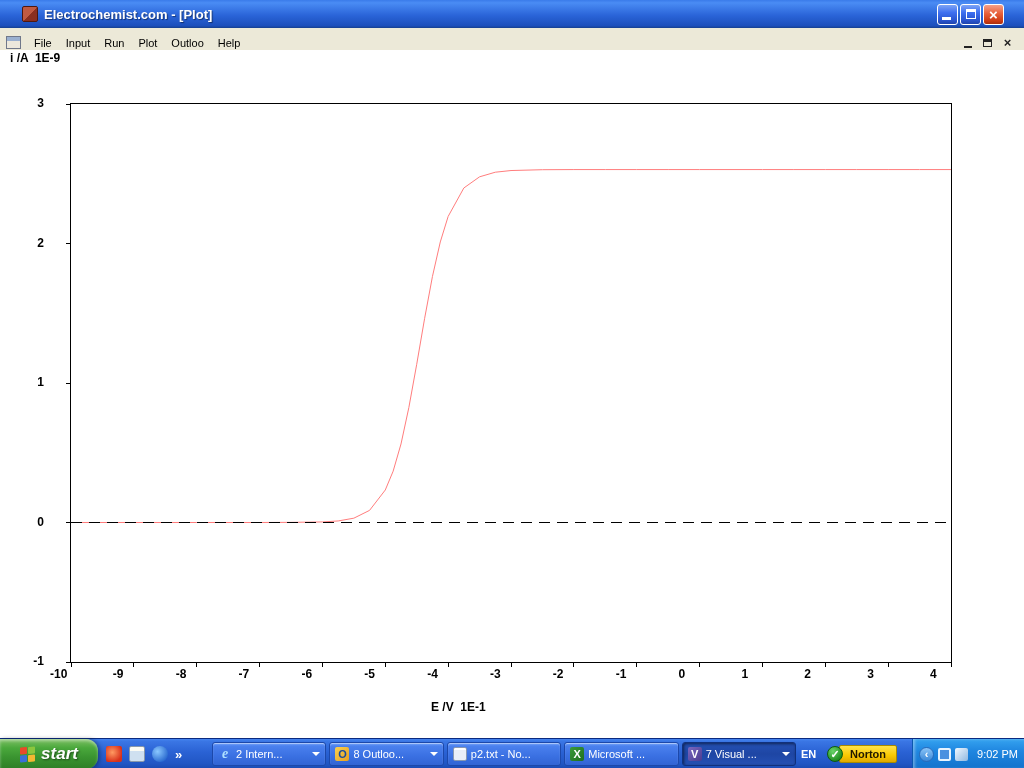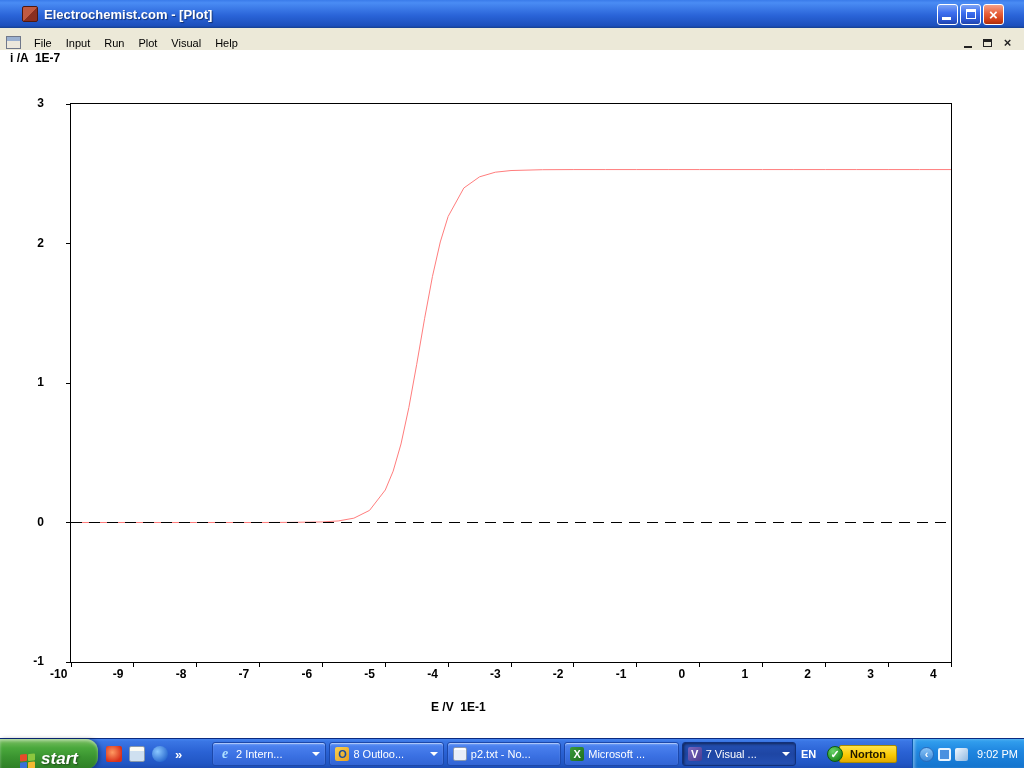--- a/index.html
+++ b/index.html
@@ -45,21 +45,21 @@
   .tick-label{position:absolute;font-size:12px;font-weight:bold;color:#000;}
   .x-tick{width:40px;text-align:left;}
   .y-tick{width:24px;text-align:right;}
 
   
   #taskbar{position:absolute;left:0;top:738px;width:1024px;height:30px;
     background:linear-gradient(180deg,#4584f0 0%,#3a76e4 8%,#2a62d4 45%,#2156c4 85%,#1c4cb4 100%);
     border-top:1px solid #0a2a80;}
   #start-btn{position:absolute;left:0;top:0;height:30px;width:98px;
     background:linear-gradient(180deg,#7ec064 0%,#4aa83c 30%,#3a9430 60%,#2e7e26 100%);
-    border-radius:0 12px 12px 0;display:flex;align-items:flex-end;justify-content:center;gap:6px;
+    border-radius:0 12px 12px 0;display:flex;align-items:center;justify-content:center;gap:6px;
     color:#fff;font-style:italic;font-weight:bold;font-size:17px;
     text-shadow:1px 1px 2px rgba(0,0,0,.5);
     box-shadow:inset 0 2px 3px rgba(255,255,255,.4),2px 0 4px rgba(0,0,0,.35);cursor:default;}
   .winflag{width:15px;height:15px;display:grid;grid-template-columns:7px 7px;grid-template-rows:7px 7px;gap:1px;transform:skewY(-4deg);}
   .f{border-radius:1px;display:block;}
   .f.r{background:#e84a2a;}.f.g{background:#8cc63e;}.f.b{background:#3a6fd8;}.f.y{background:#f4b832;}
 
   #quick-launch{position:absolute;left:102px;top:0;height:30px;display:flex;align-items:center;gap:7px;padding-left:4px;}
   .ql{width:16px;height:16px;border-radius:2px;display:block;}
   .ql.q1{background:radial-gradient(circle at 40% 40%,#ff9a62,#d8301a 72%);}
@@ -122,37 +122,37 @@
       </div>
   </div>
 </div>
 
 <div id="menubar">
   <span class="child-icon"></span>
   <span class="menu-item">File</span>
   <span class="menu-item">Input</span>
   <span class="menu-item">Run</span>
   <span class="menu-item">Plot</span>
-  <span class="menu-item">Visual</span>
+  <span class="menu-item">Outloo</span>
   <span class="menu-item">Help</span>
   <div class="mdi-controls">
     <div class="mbtn">
         <span class="mg-min"></span>
       </div>
     <div class="mbtn">
         <span class="mg-restore"></span>
       </div>
     <div class="mbtn">
         <span class="mg-x">×</span>
       </div>
   </div>
 </div>
 
 <div id="plot-region">
-  <div class="axis-label y">i /A  1E-7</div>
+  <div class="axis-label y">i /A  1E-9</div>
   <div id="plot-box">
       <svg width="880" height="558">
         <line x1="0" x2="0" y1="558" y2="563" stroke="#000" shape-rendering="crispEdges"></line>
         <line x1="62.857142857142854" x2="62.857142857142854" y1="558" y2="563" stroke="#000" shape-rendering="crispEdges"></line>
         <line x1="125.71428571428571" x2="125.71428571428571" y1="558" y2="563" stroke="#000" shape-rendering="crispEdges"></line>
         <line x1="188.57142857142856" x2="188.57142857142856" y1="558" y2="563" stroke="#000" shape-rendering="crispEdges"></line>
         <line x1="251.42857142857142" x2="251.42857142857142" y1="558" y2="563" stroke="#000" shape-rendering="crispEdges"></line>
         <line x1="314.2857142857143" x2="314.2857142857143" y1="558" y2="563" stroke="#000" shape-rendering="crispEdges"></line>
         <line x1="377.1428571428571" x2="377.1428571428571" y1="558" y2="563" stroke="#000" shape-rendering="crispEdges"></line>
         <line x1="440" x2="440" y1="558" y2="563" stroke="#000" shape-rendering="crispEdges"></line>

